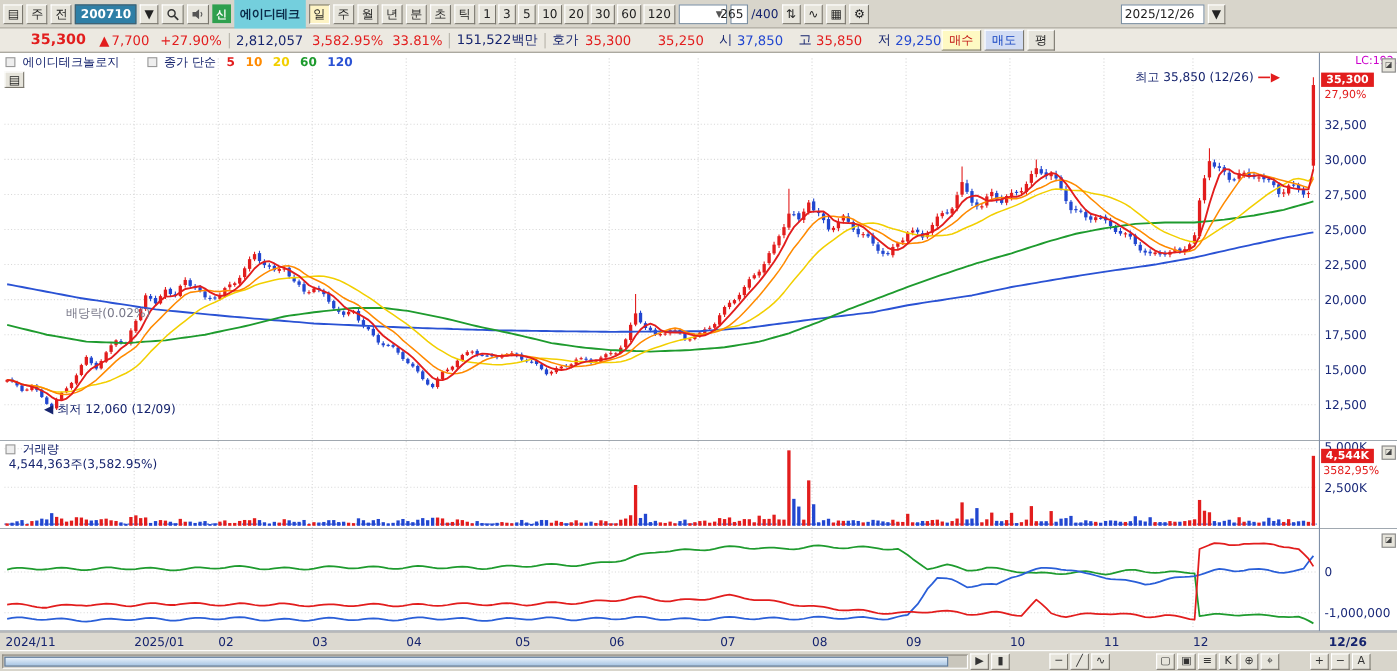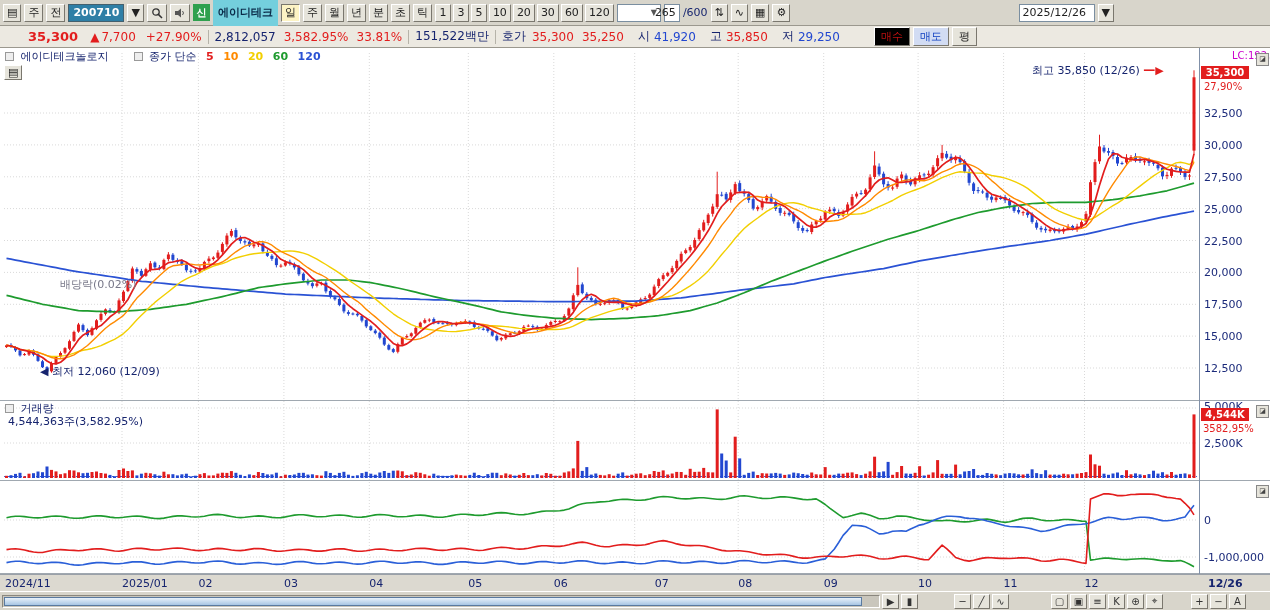--- a/index.html
+++ b/index.html
@@ -90,21 +90,21 @@
       <span class="btn3d small">20</span>
       <span class="btn3d small">30</span>
       <span class="btn3d small">60</span>
       <span class="btn3d small">120</span>
     </div>
   <span class="tinput" style="width:44px;justify-content:space-between">
     <span></span>
       <span style="color:#555;font-size:8px">▼</span>
   </span>
   <span class="tinput" style="width:16px;justify-content:flex-end">265</span>
-  <span class="navy">/600</span>
+  <span class="navy">/400</span>
   <span class="btn3d small">⇅</span>
   <span class="btn3d small">∿</span>
   <span class="btn3d small">▦</span>
   <span class="btn3d small">⚙</span>
   <div style="flex:1"></div>
   <span class="tinput" style="width:76px">2025/12/26</span>
   <span class="btn3d small">▼</span>
   <div style="width:150px"></div>
 </div>
 
@@ -115,28 +115,28 @@
   <span class="red" style="margin-left:10px">+27.90%</span>
   <span class="sep"></span>
   <span class="navy">2,812,057</span>
   <span class="red" style="margin-left:8px">3,582.95%</span>
   <span class="red" style="margin-left:8px">33.81%</span>
   <span class="sep"></span>
   <span class="navy">151,522백만</span>
   <span class="sep"></span>
   <span class="navy">호가</span>
   <span class="red" style="margin-left:6px">35,300</span>
-  <span class="red" style="margin-left:8px">35,250</span>
+  <span class="red" style="margin-left:24px">35,250</span>
   <span class="navy" style="margin-left:14px">시</span>
-  <span class="blue" style="margin-left:4px">41,920</span>
+  <span class="blue" style="margin-left:4px">37,850</span>
   <span class="navy" style="margin-left:14px">고</span>
   <span class="red" style="margin-left:4px">35,850</span>
   <span class="navy" style="margin-left:14px">저</span>
   <span class="blue" style="margin-left:4px">29,250</span>
-  <span class="trade-btn" style="margin-left:34px;background:#000000;color:#c01010">매수</span>
+  <span class="trade-btn" style="margin-left:0;background:#fef9c3;color:#c01010">매수</span>
   <span class="trade-btn" style="margin-left:3px;background:#d2dcf3;color:#1040c0">매도</span>
   <span class="trade-btn" style="margin-left:3px;background:#e6e4db;color:#222">평</span>
 </div>
 
 <div id="chart">
   <svg id="chart-svg" width="1270" height="527">
       <line x1="122" y1="6" x2="122" y2="525" stroke="#d9d9d9" stroke-dasharray="1,2"></line>
       <line x1="198.4" y1="6" x2="198.4" y2="525" stroke="#d9d9d9" stroke-dasharray="1,2"></line>
       <line x1="283.9" y1="6" x2="283.9" y2="525" stroke="#d9d9d9" stroke-dasharray="1,2"></line>
       <line x1="369.3" y1="6" x2="369.3" y2="525" stroke="#d9d9d9" stroke-dasharray="1,2"></line>

